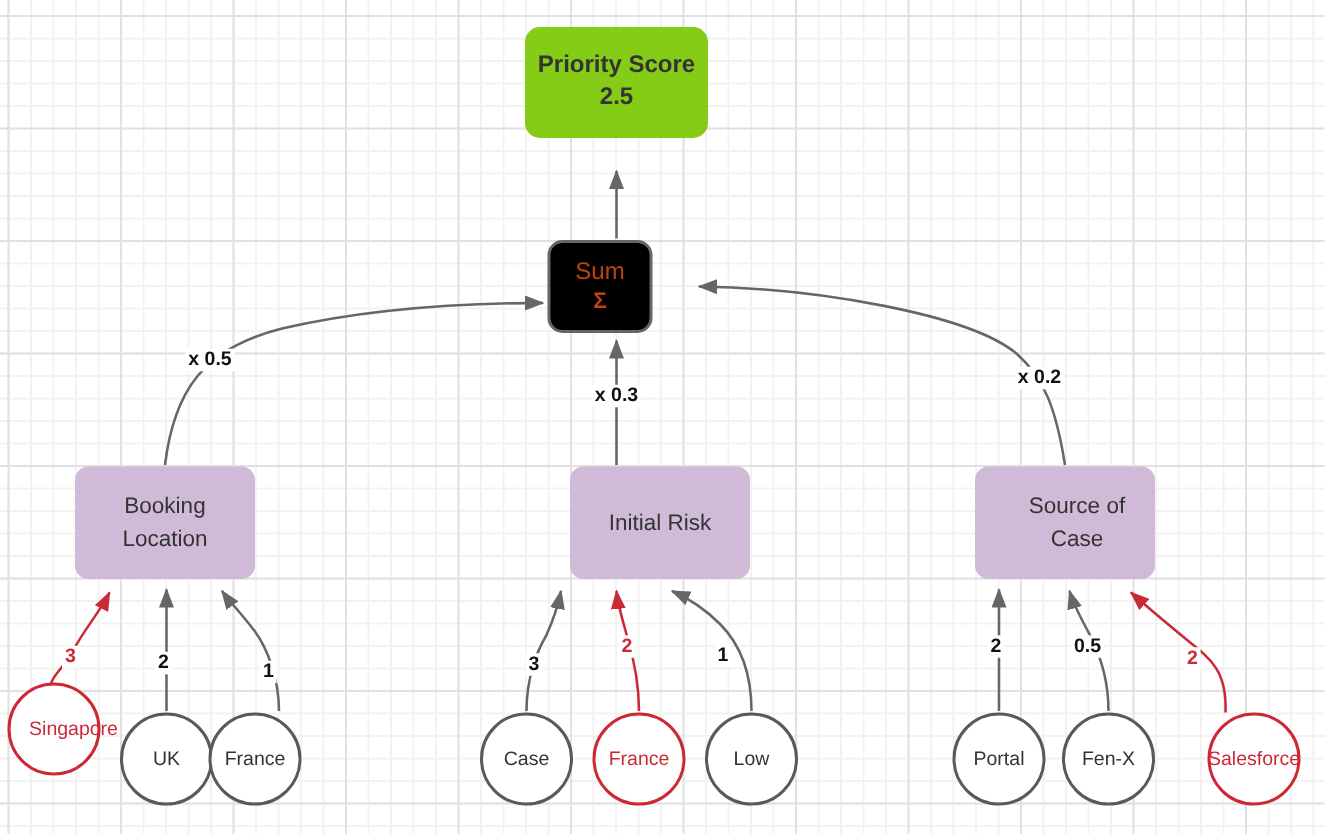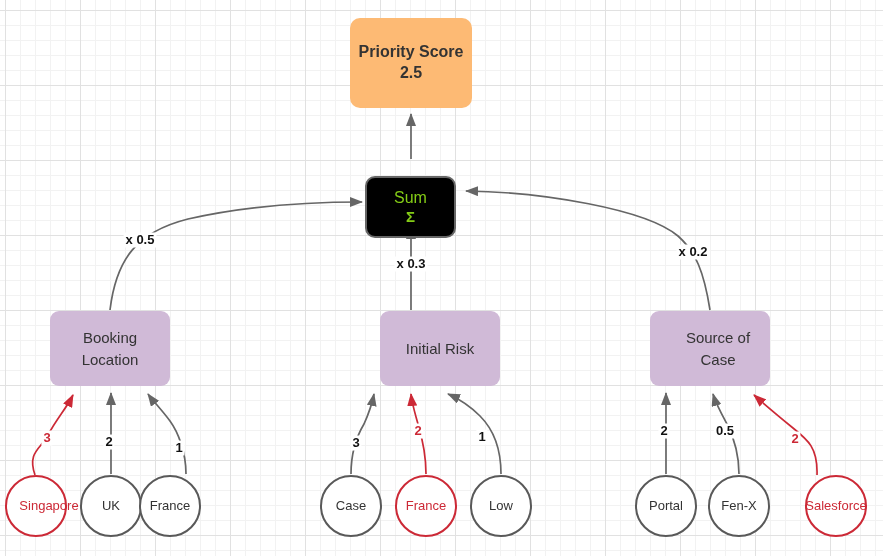--- a/index.html
+++ b/index.html
@@ -16,37 +16,37 @@
     background-position:5px 10px,5px 10px,5px 10px,5px 10px;
   }
   .stage{position:absolute;inset:0;}
   svg.edges{position:absolute;left:0;top:0;pointer-events:none;}
   .edge{fill:none;stroke:#666666;stroke-width:1.7;}
   .edge.red{stroke:#cc2936;}
 
   .node{position:absolute;display:flex;flex-direction:column;align-items:center;
         justify-content:center;text-align:center;box-sizing:border-box;}
 
-  .result{left:350px;top:18px;width:122px;height:90px;background:#fdba74;
+  .result{left:350px;top:18px;width:122px;height:74px;background:#84cc16;
           border-radius:10px;color:#333;font-weight:bold;font-size:16px;line-height:1.3;}
-  .sum{left:365px;top:160px;width:91px;height:62px;background:#000;
-       border:2px solid #666;border-radius:10px;color:#84cc16;font-size:16px;line-height:1.25;margin-top:16px;}
+  .sum{left:365px;top:160px;width:70px;height:62px;background:#000;
+       border:2px solid #666;border-radius:10px;color:#c2410c;font-size:16px;line-height:1.25;}
   .sum .sigma{font-weight:bold;font-size:15px;}
 
   .factor{width:120px;height:75px;background:#d0bad7;border-radius:9px;
           color:#333;font-size:15px;line-height:1.45;padding:4px 8px;}
   .factor.booking{left:50px;top:311px;}
   .factor.initial{left:350px;top:311px;margin-left:30px;}
   .factor.source{left:650px;top:311px;padding-left:24px;}
 
   .circle{width:62px;height:62px;border-radius:50%;background:#fff;
           border:2.5px solid #595959;color:#333;font-size:13px;line-height:1.05;
           padding:1px;}
   .circle.red{border-color:#cc2936;color:#cc2936;}
-  .c-singapore{left:5px;top:475px;padding-left:27px;}
+  .c-singapore{left:5px;top:455px;padding-left:27px;}
   .c-uk{left:80px;top:475px;}
   .c-france{left:139px;top:475px;}
   .c-high{left:320px;top:475px;}
   .c-medium{left:395px;top:475px;}
   .c-low{left:470px;top:475px;}
   .c-portal{left:635px;top:475px;}
   .c-fenx{left:708px;top:475px;text-align:center;}
   .c-salesforce{left:785px;top:475px;margin-left:20px;}
 
   .elabel{position:absolute;transform:translate(-50%,-50%);background:#fff;

